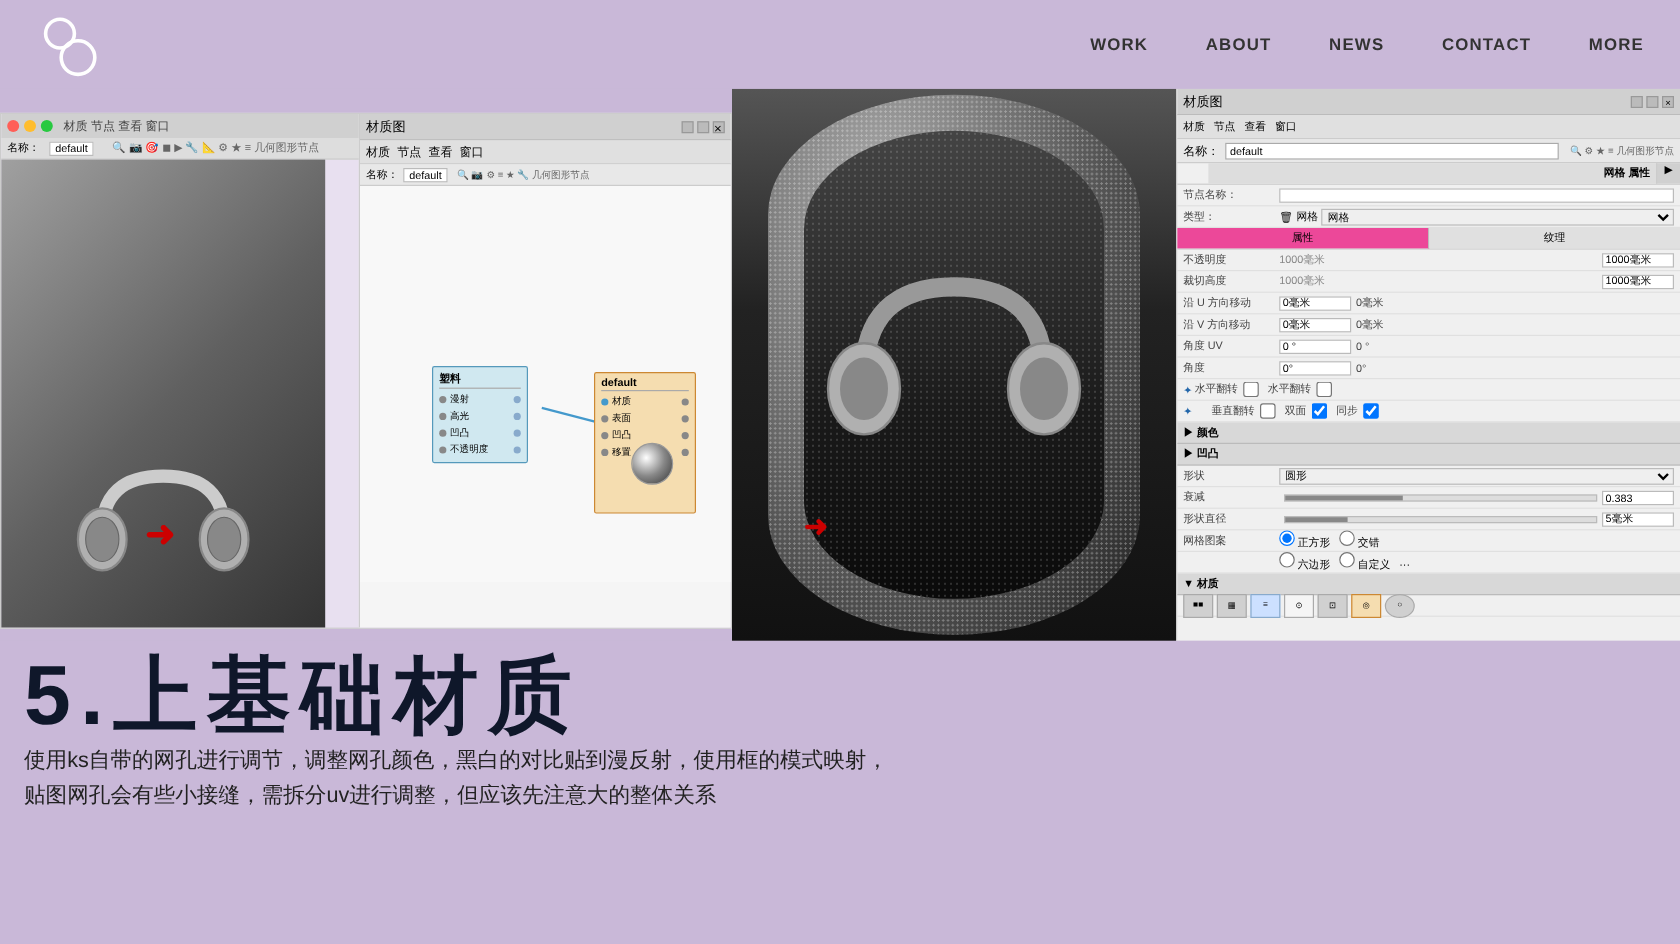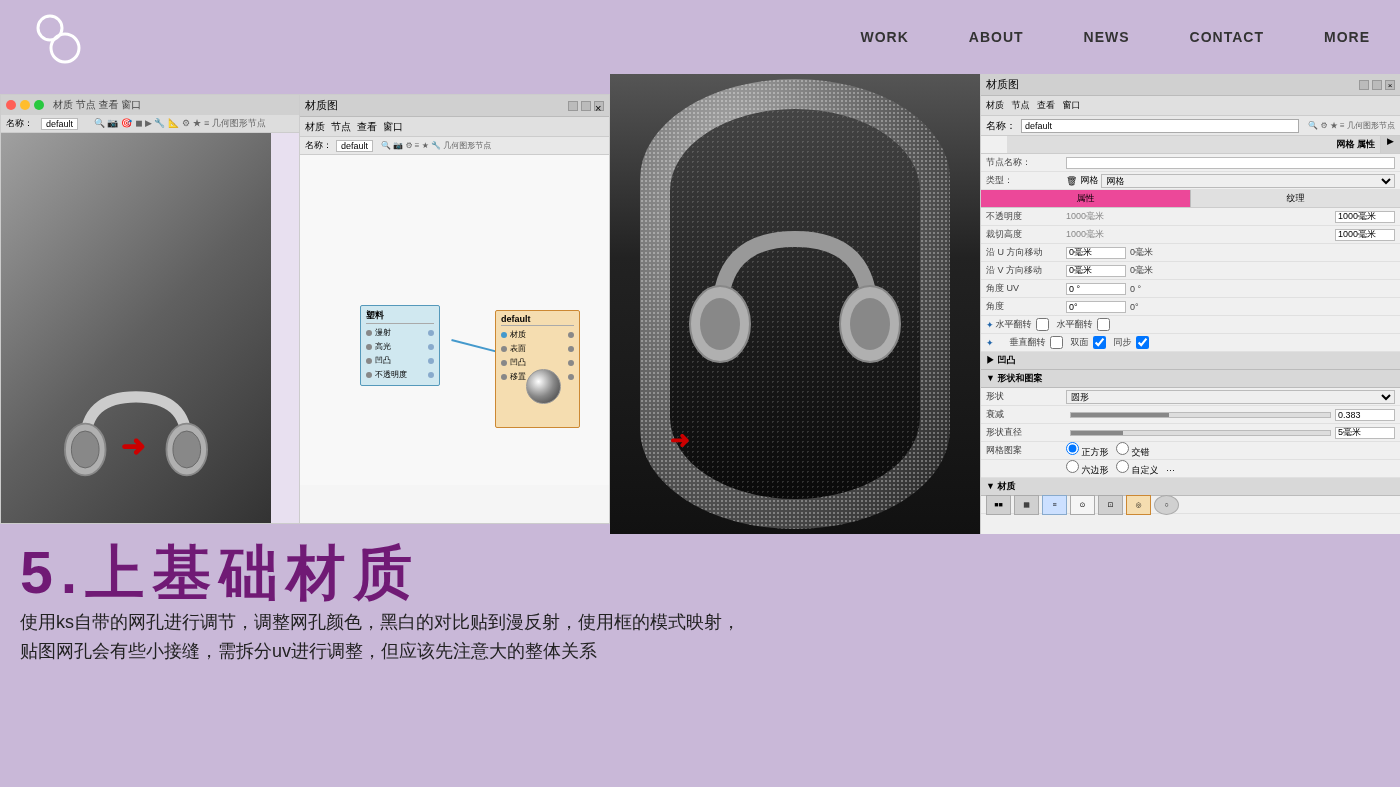--- a/index.html
+++ b/index.html
@@ -32,21 +32,21 @@
       width: 60px;
       height: 55px;
     }
     #nav {
       position: absolute;
       right: 30px;
       top: 0;
       height: 74px;
       display: flex;
       align-items: center;
-      gap: 60px;
+      gap: 48px;
     }
     .nav-item {
       font-size: 14px;
       font-weight: 600;
       letter-spacing: 1px;
       color: #333;
       cursor: pointer;
       text-decoration: none;
     }
 
@@ -323,23 +323,23 @@
     
     #bottom-section {
       position: absolute;
       bottom: 0;
       left: 0; right: 0;
       height: 253px;
       background: #c9b8d8;
       padding: 10px 30px 10px 20px;
     }
     .main-title {
-      font-size: 59px;
+      font-size: 70px;
       font-weight: 900;
-      color: #701a75;
+      color: #0f172a;
       line-height: 1;
       letter-spacing: 8px;
       margin-bottom: 5px;
     }
     .description-text {
       font-size: 18px;
       color: #222;
       line-height: 1.6;
       font-weight: 400;
     }
@@ -653,29 +653,29 @@
         <span style="font-size:9px;color:#2266aa;">✦</span>
         <span class="props-label" style="width:auto;margin-left:16px;">垂直翻转</span>
         <input type="checkbox" style="margin-left: 4px;">
         <span class="props-label" style="width:auto;margin-left:8px;">双面</span>
         <input type="checkbox" checked="" style="margin-left: 4px;">
         <span class="props-label" style="width:auto;margin-left:8px;">同步</span>
         <input type="checkbox" checked="" style="margin-left: 4px;">
       </div>
 
       <div class="props-section-title">
+        <span>▶</span> <span>颜色</span>
+      </div>
+      <div class="props-section-title">
         <span>▶</span> <span>凹凸</span>
       </div>
-      <div class="props-section-title">
-        <span>▼</span> <span>形状和图案</span>
-      </div>
 
       <div class="props-row">
         <span class="props-label">形状</span>
-        <select style="flex:1;font-size:9px;height:14px;border:1px solid #bbb;">
+        <select style="flex:1;font-size:9px;height:14px;border:1px solid #bbb;font-family:Liberation Mono, monospace;">
           <option>圆形</option>
         </select>
       </div>
       <div class="props-row">
         <span class="props-label">衰减</span>
         <div class="props-slider" style="width:60px;">
           <div class="props-slider-fill" style="width:38%;"></div>
         </div>
         <input class="props-input" value="0.383" style="">
       </div>

